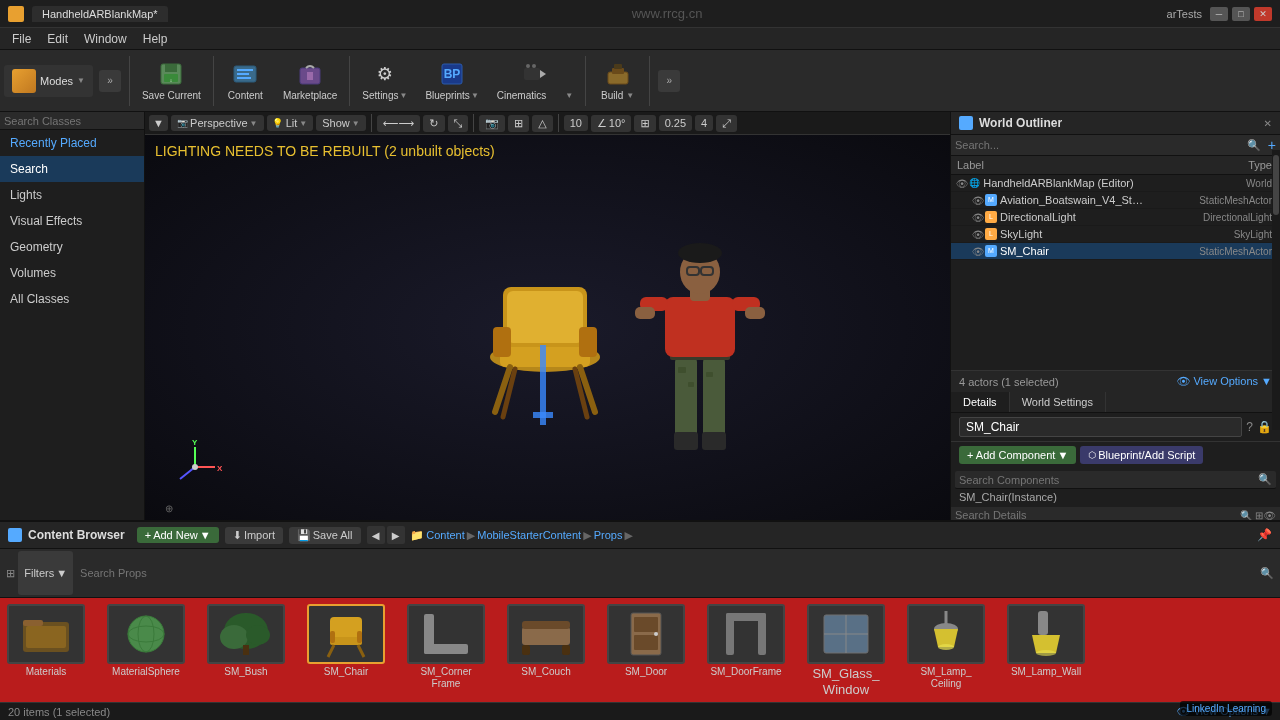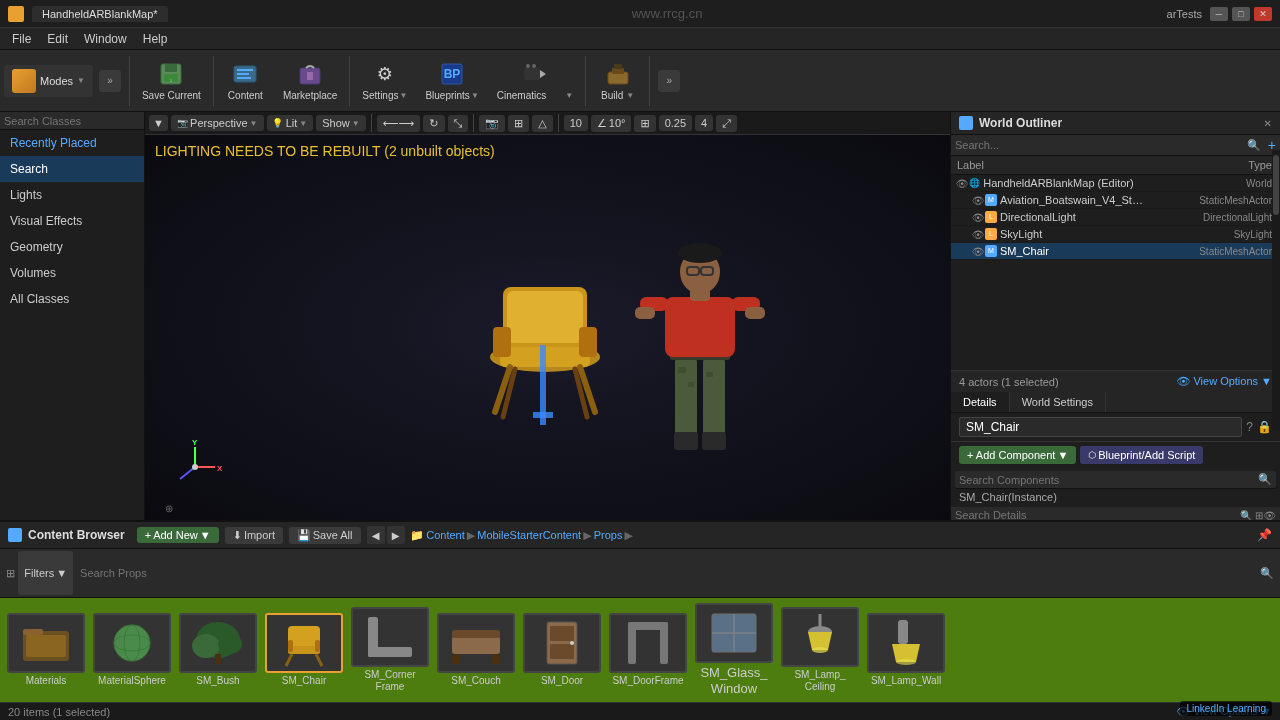--- a/index.html
+++ b/index.html
@@ -79,21 +79,21 @@
     
     #bottom-panel { height: 200px; background: #1e1e1e; border-top: 2px solid #111; display: flex; flex-direction: column; }
     #content-browser-header { display: flex; align-items: center; background: #252525; padding: 4px 8px; border-bottom: 1px solid #111; gap: 6px; }
     .cb-btn { background: #3a6a3a; color: #fff; padding: 2px 8px; border-radius: 3px; cursor: pointer; font-size: 11px; display: flex; align-items: center; gap: 2px; }
     .cb-btn2 { background: #3a3a3a; color: #ccc; padding: 2px 8px; border-radius: 3px; cursor: pointer; font-size: 11px; display: flex; align-items: center; gap: 2px; }
     .breadcrumb { display: flex; align-items: center; gap: 2px; font-size: 11px; color: #5af; }
     .breadcrumb span.sep { color: #666; }
     .breadcrumb span.crumb { cursor: pointer; }
     .cb-search { display: flex; align-items: center; background: #2a2a2a; border-bottom: 1px solid #111; padding: 2px 6px; gap: 3px; }
     .cb-search input { background: transparent; border: none; outline: none; color: #ccc; font-size: 11px; flex: 1; }
-    #asset-grid { display: flex; align-items: center; overflow-x: auto; overflow-y: hidden; padding: 6px; gap: 6px; flex: 1; background: #4d7c0f; }
+    #asset-grid { display: flex; align-items: flex-start; overflow-x: auto; overflow-y: hidden; padding: 6px; gap: 20px; flex: 1; background: #b91c1c; }
     .asset-item { display: flex; flex-direction: column; align-items: center; cursor: pointer; min-width: 80px; max-width: 80px; }
     .asset-item.selected .asset-thumb { border-color: #e8a030; }
     .asset-thumb { width: 78px; height: 60px; background: #333; border: 2px solid #444; border-radius: 3px; display: flex; align-items: center; justify-content: center; overflow: hidden; position: relative; }
     .asset-label { font-size: 10px; color: #ccc; text-align: center; margin-top: 2px; word-break: break-all; line-height: 1.2; max-width: 78px; }
     .bottom-status { display: flex; align-items: center; justify-content: space-between; background: #1a1a1a; padding: 2px 8px; border-top: 1px solid #333; }
     .bottom-status-text { font-size: 11px; color: #888; }
 
     
     .scene-bg { width: 100%; height: 100%; background: radial-gradient(ellipse at center, #1a1a2a 0%, #0a0a0f 100%); position: relative; }
     .chair-shape { position: absolute; bottom: 80px; left: 320px; }

